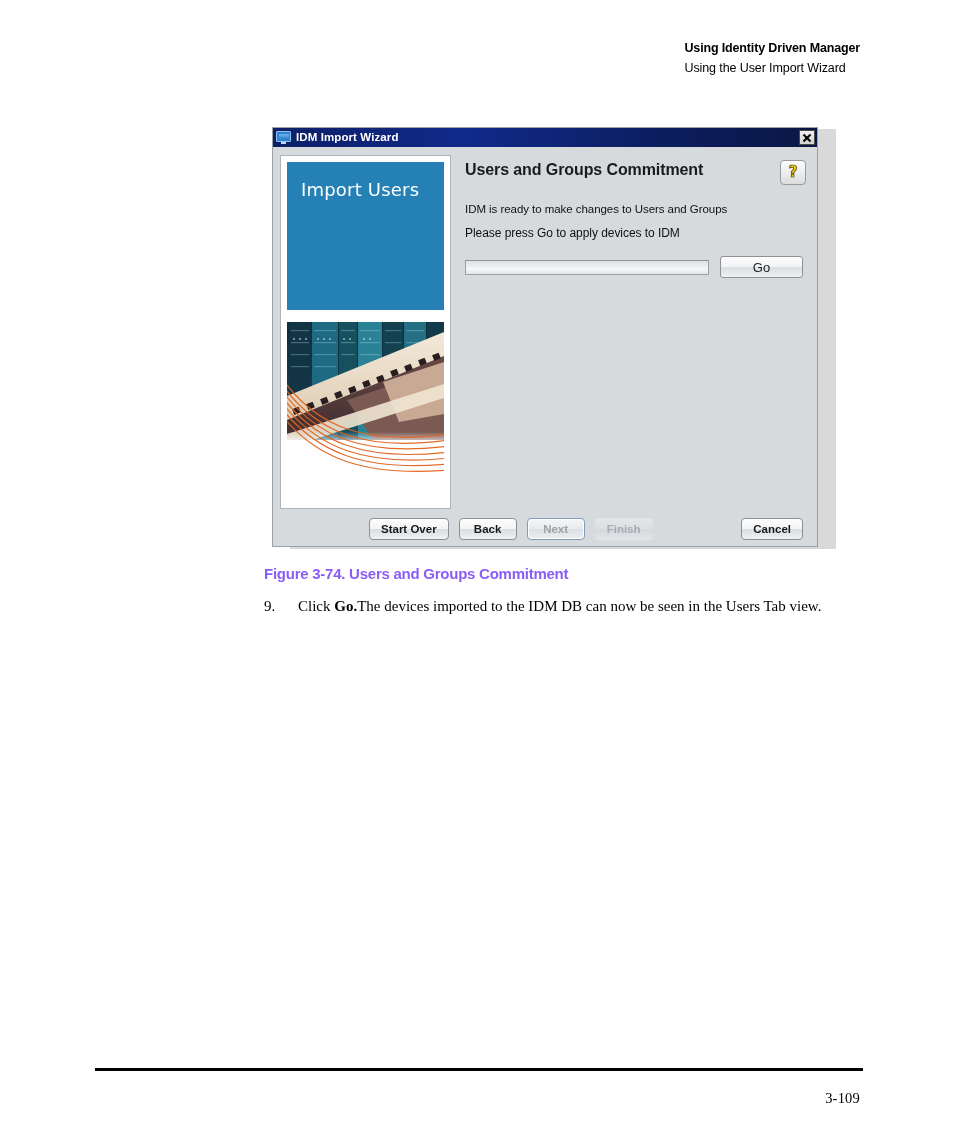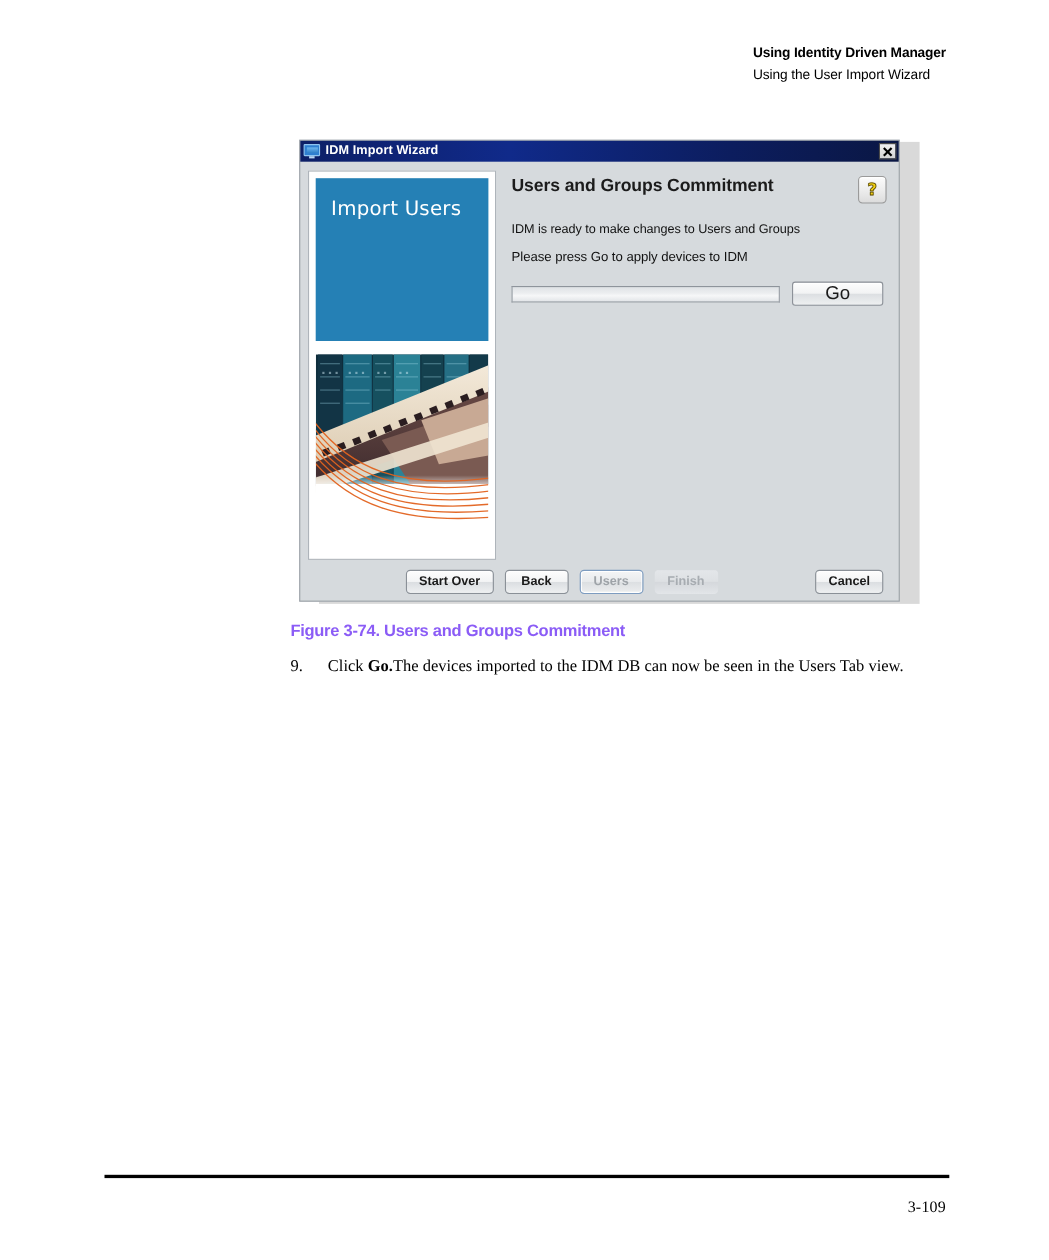--- a/index.html
+++ b/index.html
@@ -258,21 +258,21 @@
     flex: 0 0 auto;
   }
   .go-btn {
     width: 81px;
     height: 20px;
     margin-left: 11px;
     border: 1px solid #8d9299;
     border-radius: 3px;
     background: linear-gradient(to bottom, #fdfdfd 0%, #f2f3f4 48%, #dcdfe2 52%, #eef0f1 100%);
     font-family: "Liberation Sans", sans-serif;
-    font-size: 17px;
+    font-size: 13px;
     color: #1a1a1a;
     display: flex;
     align-items: center;
     justify-content: center;
     flex: 0 0 auto;
     cursor: pointer;
     box-shadow: inset 0 1px 0 #ffffff;
   }
 
   
@@ -528,21 +528,21 @@
           <div class="go-btn">Go</div>
         </div>
       </div>
     </div>
 
     <div class="btn-bar">
       <div class="wbtn enabled">Start Over</div>
       <div class="btn-gap-6"></div>
       <div class="wbtn enabled">Back</div>
       <div class="btn-gap-6"></div>
-      <div class="wbtn focused">Users</div>
+      <div class="wbtn focused">Next</div>
       <div class="btn-gap-6"></div>
       <div class="wbtn disabled">Finish</div>
       <div class="btn-spring"></div>
       <div class="wbtn enabled">Cancel</div>
     </div>
   </div>
 </div>
 
 <div class="fig-caption">Figure 3-74. Users and Groups Commitment</div>
 

